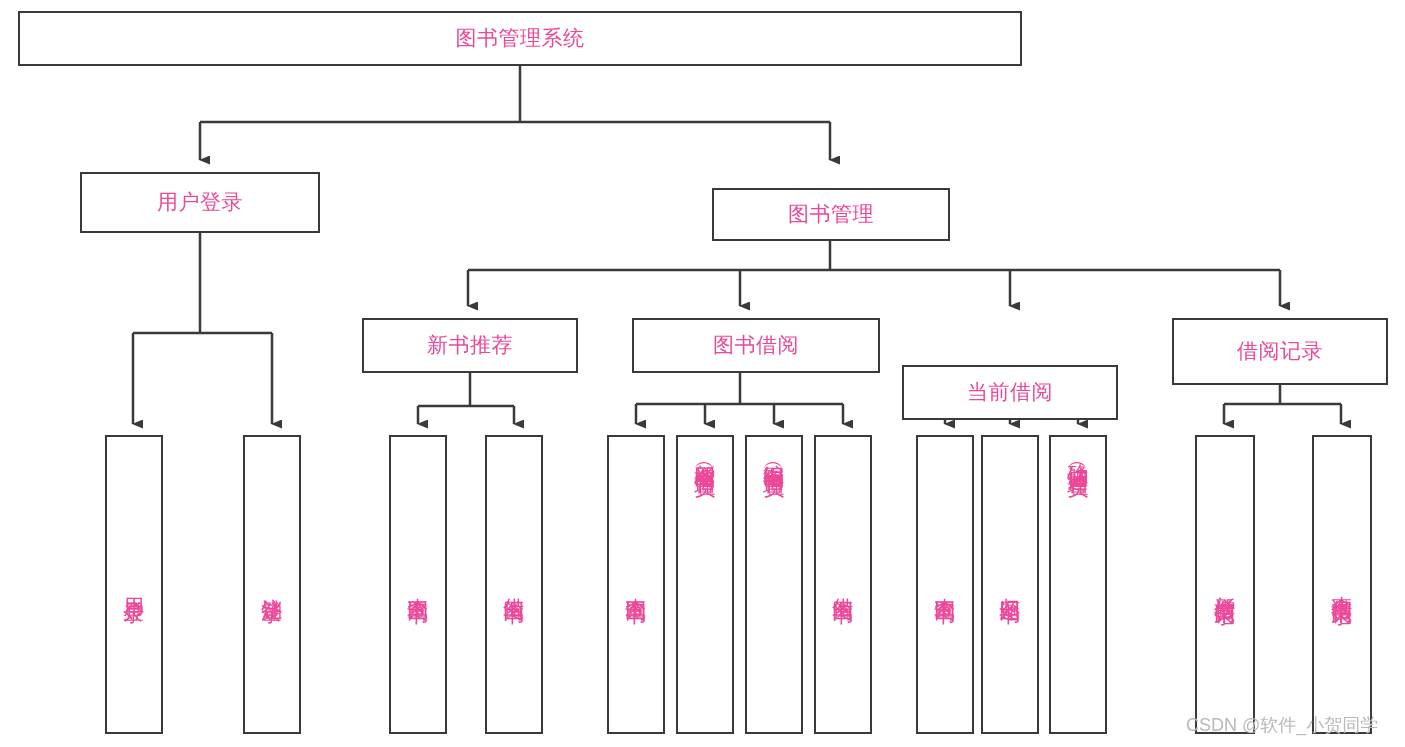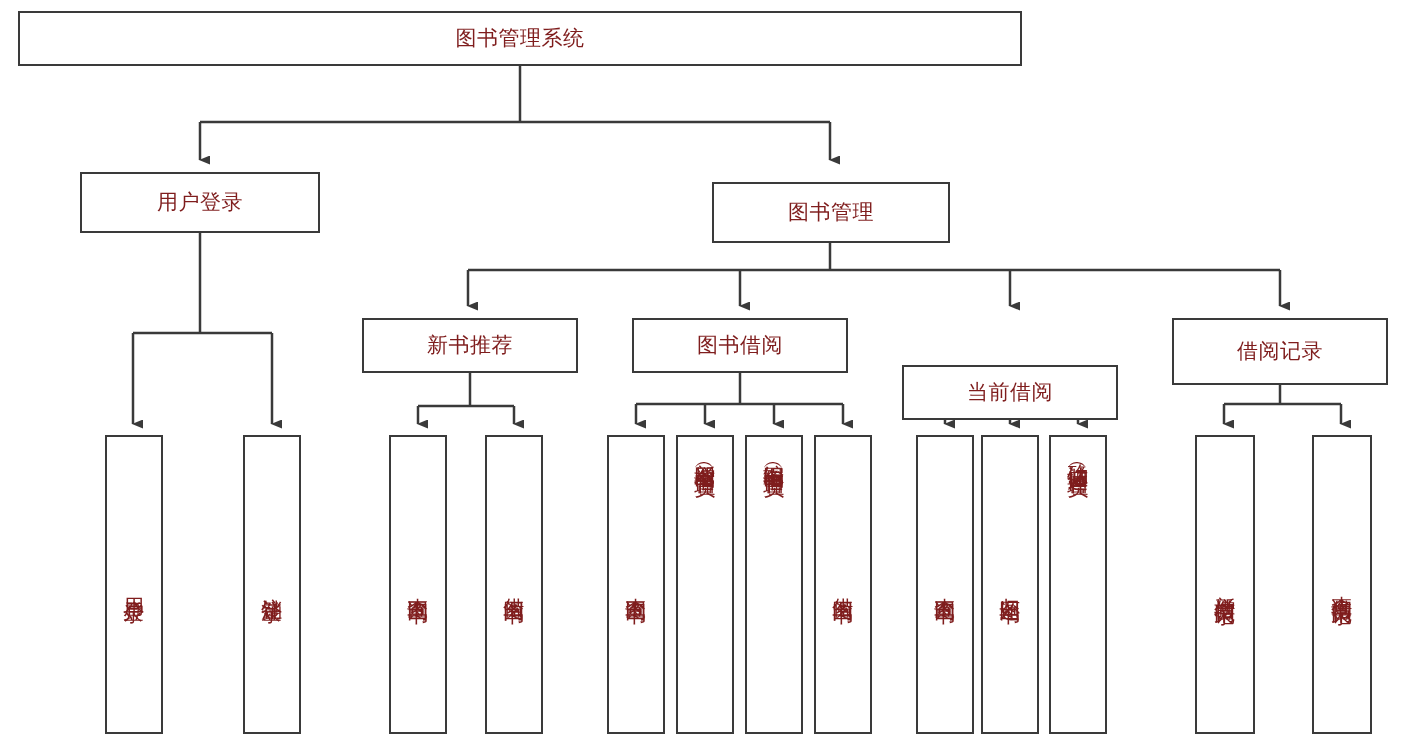--- a/index.html
+++ b/index.html
@@ -27,21 +27,21 @@
     pointer-events: none;
   }
   .node {
     position: absolute;
     box-sizing: border-box;
     background: #ffffff;
     border: 2.5px solid #3a3a3a;
     display: flex;
     align-items: center;
     justify-content: center;
-    color: #7f1d1d;
+    color: #ec4899;
     z-index: 2;
   }
   .node .label {
     display: block;
     text-align: center;
     line-height: 1.15;
     white-space: nowrap;
   }
   
   .node.horiz .label {
@@ -135,28 +135,28 @@
     </g>
   </svg>
 
   <div class="node root horiz" style="left:18px; top:11px; width:1004px; height:55px;">
     <span class="label">图书管理系统</span>
   </div>
 
   <div class="node horiz" style="left:80px; top:172px; width:240px; height:61px;">
     <span class="label">用户登录</span>
   </div>
-  <div class="node horiz" style="left:712px; top:182px; width:238px; height:61px;">
+  <div class="node horiz" style="left:712px; top:188px; width:238px; height:53px;">
     <span class="label">图书管理</span>
   </div>
 
   <div class="node horiz" style="left:362px; top:318px; width:216px; height:55px;">
     <span class="label">新书推荐</span>
   </div>
-  <div class="node horiz" style="left:632px; top:318px; width:216px; height:55px;">
+  <div class="node horiz" style="left:632px; top:318px; width:248px; height:55px;">
     <span class="label">图书借阅</span>
   </div>
   <div class="node horiz" style="left:902px; top:318px; width:216px; height:55px;margin-top:47px;">
     <span class="label">当前借阅</span>
   </div>
   <div class="node horiz" style="left:1172px; top:318px; width:216px; height:67px;">
     <span class="label">借阅记录</span>
   </div>
 
   <div class="node leaf centered" style="left:105px; top:435px; width:58px; height:299px;">
@@ -196,14 +196,15 @@
     <span class="label">确认归还（管理员）</span>
   </div>
 
   <div class="node leaf centered" style="left:1195px; top:435px; width:60px; height:299px;">
     <span class="label">新增借阅记录</span>
   </div>
   <div class="node leaf centered" style="left:1312px; top:435px; width:60px; height:299px;">
     <span class="label">查询借阅记录</span>
   </div>
 
+  <div class="watermark">CSDN @软件_小贺同学</div>
 
 </div>
 
 </body></html>

